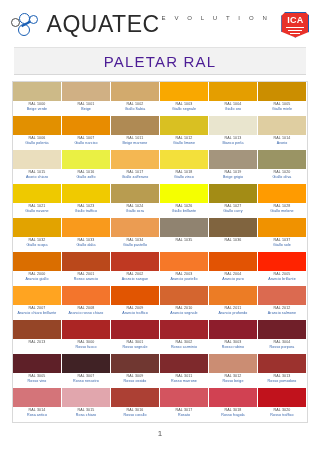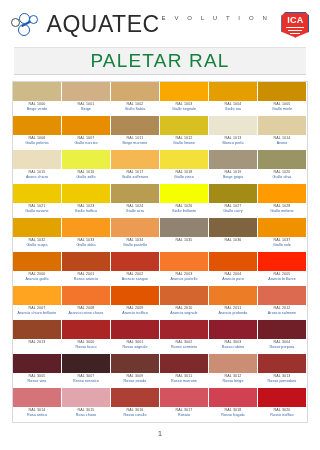--- a/index.html
+++ b/index.html
@@ -114,22 +114,22 @@
     margin: 0 14px;
     background: #f2f2f2;
     border-top: 1px solid #e2e2e2;
     border-bottom: 1px solid #d8d8d8;
     height: 26px;
     display: flex;
     align-items: center;
     justify-content: center;
   }
   .title-band .title {
-    font-size: 19px;
-    color: #15803d;
+    font-size: 15px;
+    color: #4c1d95;
     letter-spacing: 1.2px;
   }
 
   
   .grid-wrap {
     margin: 6px 12px 0 12px;
     border: 1px solid #d9d9d9;
     background: #ffffff;
   }
   .grid {

